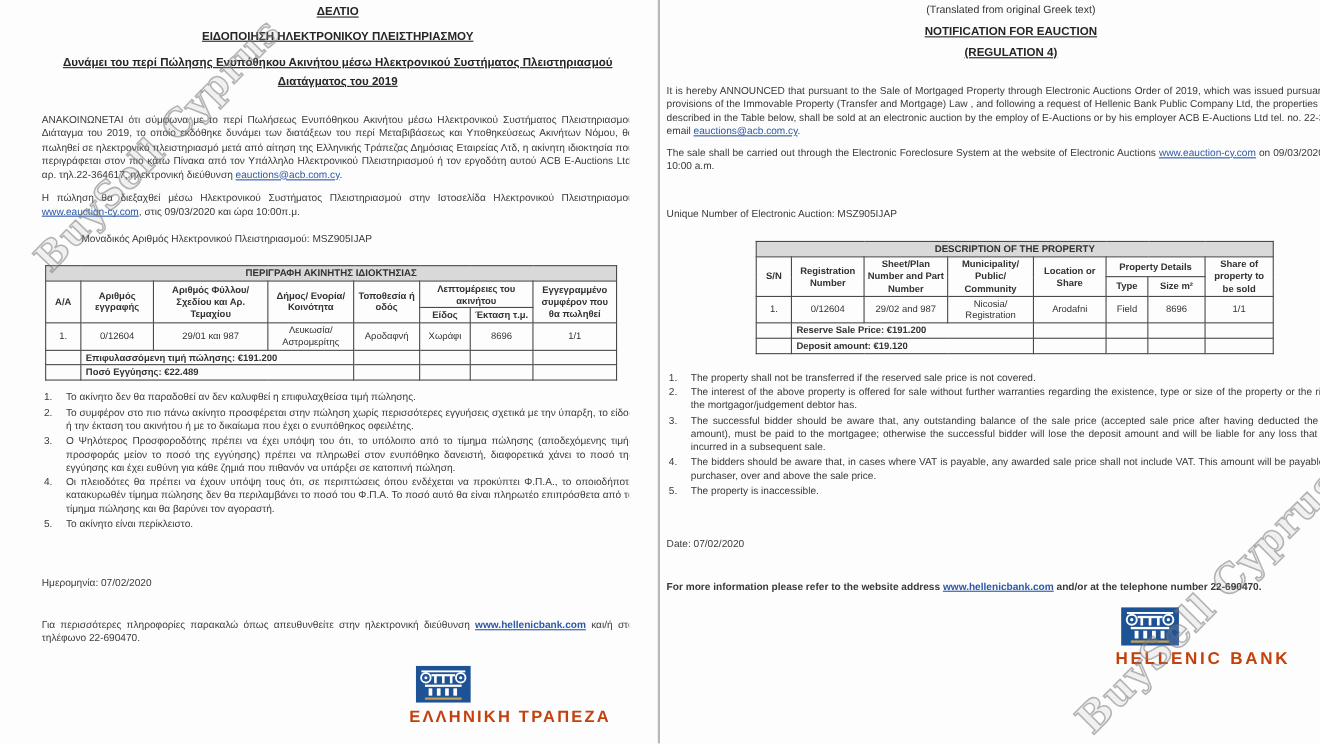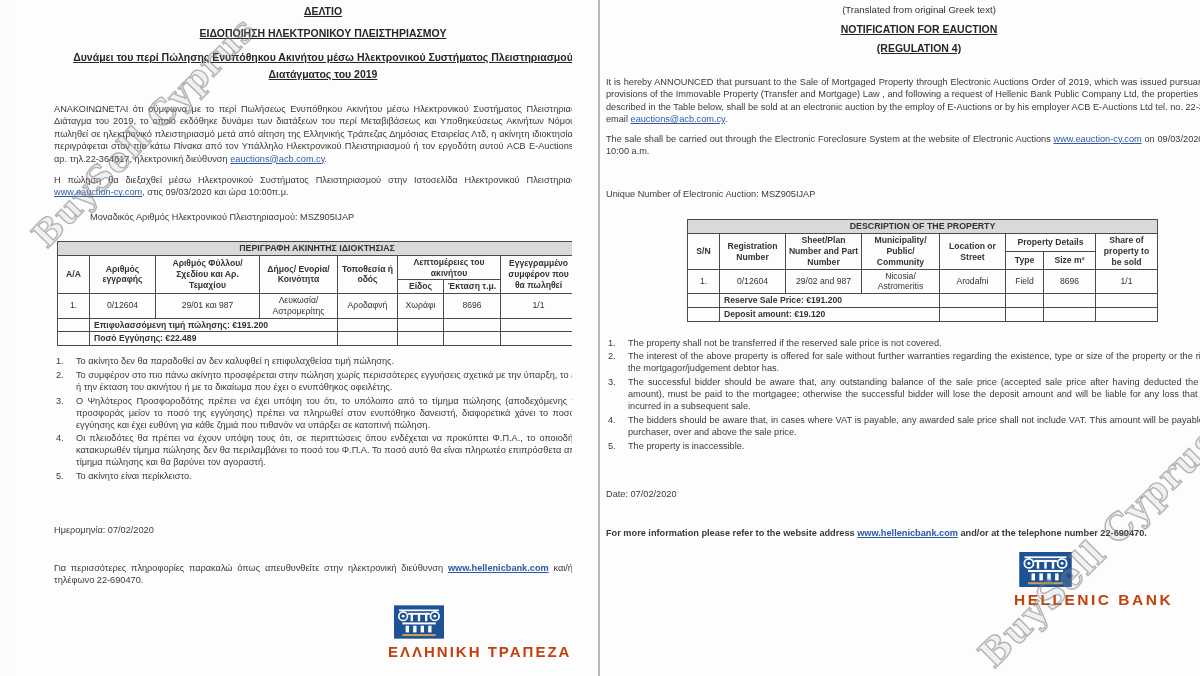--- a/index.html
+++ b/index.html
@@ -5,21 +5,21 @@
   * { margin:0; padding:0; box-sizing:border-box; }
   html,body { width:1200px; height:676px; }
   body {
     position:relative;
     font-family:"Liberation Sans", sans-serif;
     background:#fcfcfc;
     color:#3a3a3a;
     overflow:hidden;
   }
   .page { position:absolute; top:0; height:676px; background:#fdfdfd; }
-  .page-left  { left:16px;   width:616px; padding:5px 40px 0 38px; }
+  .page-left  { left:0;   width:616px; padding:5px 40px 0 38px; }
   .page-right { left:572px; width:676px; padding:3px 16px 0 34px; }
   .divider { position:absolute; left:598px; top:0; width:2px; height:676px; background:#b8b8b8; }
 
   .heading {
     text-align:center; font-weight:bold; font-size:10.5px;
     color:#262626; text-decoration:underline; line-height:13px;
   }
   .subnote { text-align:center; font-size:9.6px; color:#333; line-height:13px; }
   .h-gap9 { margin-bottom:9px; }
   .h-gap6 { margin-bottom:6px; }
@@ -223,33 +223,33 @@
     </colgroup>
     <tbody>
         <tr class="tbl-title">
       <td colspan="8">DESCRIPTION OF THE PROPERTY</td>
     </tr>
     <tr>
       <td class="hdr" rowspan="2">S/N</td>
       <td class="hdr" rowspan="2">Registration Number</td>
       <td class="hdr" rowspan="2">Sheet/Plan Number and Part Number</td>
       <td class="hdr" rowspan="2">Municipality/ Public/ Community</td>
-      <td class="hdr" rowspan="2">Location or Street</td>
+      <td class="hdr" rowspan="2">Location or Share</td>
       <td class="hdr" colspan="2">Property Details</td>
       <td class="hdr" rowspan="2">Share of property to be sold</td>
     </tr>
     <tr>
       <td class="hdr">Type</td>
       <td class="hdr">Size m²</td>
     </tr>
     <tr class="data-row">
       <td>1.</td>
       <td>0/12604</td>
       <td>29/02 and 987</td>
-      <td>Nicosia/ Astromeritis</td>
+      <td>Nicosia/ Registration</td>
       <td>Arodafni</td>
       <td>Field</td>
       <td>8696</td>
       <td>1/1</td>
     </tr>
     <tr class="price-row">
       <td></td>
       <td class="price-cell" colspan="3">Reserve Sale Price: €191.200</td>
       <td></td>
           <td></td>

